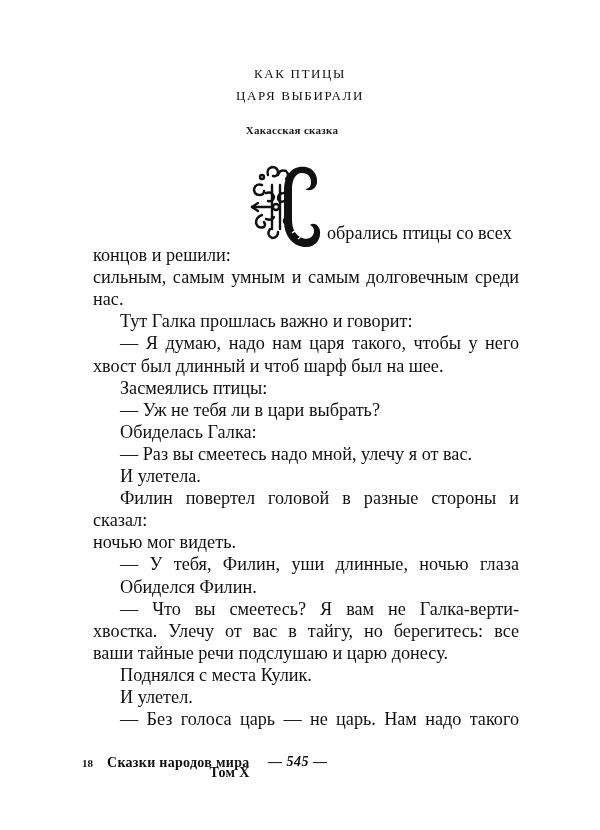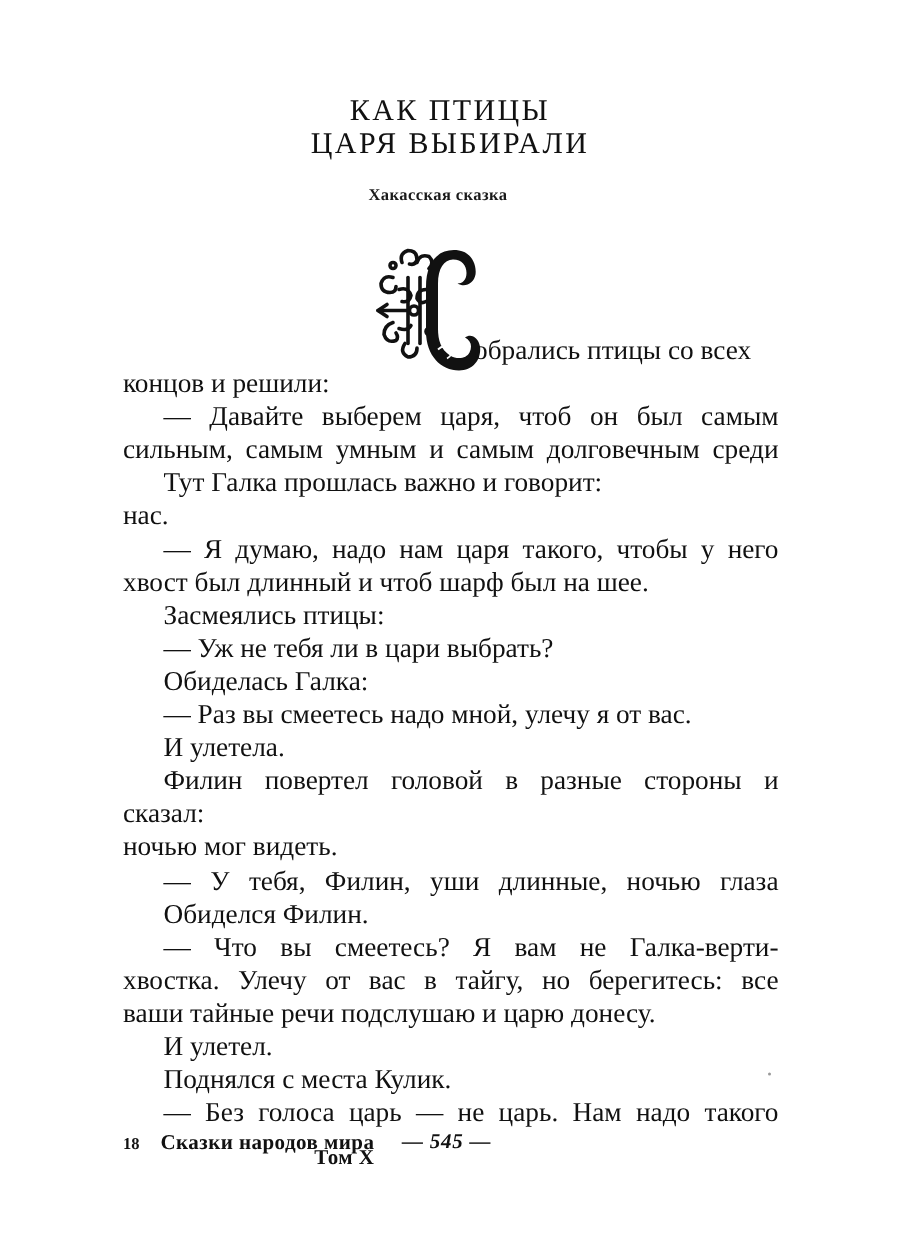--- a/index.html
+++ b/index.html
@@ -18,21 +18,21 @@
   .page {
     position: absolute;
     left: 0; top: 0;
     width: 600px; height: 830px;
   }
   .title {
     position: absolute;
     left: 0;
     width: 600px;
     text-align: center;
-    font-size: 20px;
+    font-size: 13px;
     letter-spacing: 1.6px;
     line-height: 22px;
     top: 63px;
     color: #111;
   }
   .title div { height: 22px; }
   .subtitle {
     position: absolute;
     left: 0;
     width: 584px;
@@ -58,20 +58,21 @@
     font-size: 18.2px;
     line-height: 22.1px;
     color: #111;
   }
   .line {
     display: block;
     white-space: nowrap;
     height: 22.1px;
     text-align: justify;
     text-align-last: justify;
+    margin-left: 11px;
   }
   .line.indent { padding-left: 27px; }
   .line.last { text-align-last: left; }
   .line.first {
     padding-left: 234px;
   }
   .footer {
     position: absolute;
     top: 757px;
     left: 82px;
@@ -148,41 +149,40 @@
     </g>
     <g fill="none" stroke="#fff" stroke-width="1.2">
       <path d="M44 70 q4 -4 8 0 q2 4 -2 6"></path>
       <path d="M56 74 q4 0 4 -4"></path>
     </g>
   </svg>
 
   <div class="body-text">
     <span class="line first last">обрались птицы со всех</span>
     <span class="line last">концов и решили:</span>
-    <span class="line indent">— Давайте выберем царя, чтоб он был самым</span>
     <span class="line">сильным, самым умным и самым долговечным среди</span>
+    <span class="line last">нас.</span>
     <span class="line indent last">Тут Галка прошлась важно и говорит:</span>
-    <span class="line last">нас.</span>
     <span class="line indent">— Я думаю, надо нам царя такого, чтобы у него</span>
     <span class="line last">хвост был длинный и чтоб шарф был на шее.</span>
     <span class="line indent last">Засмеялись птицы:</span>
     <span class="line indent last">— Уж не тебя ли в цари выбрать?</span>
     <span class="line indent last">Обиделась Галка:</span>
     <span class="line indent last">— Раз вы смеетесь надо мной, улечу я от вас.</span>
     <span class="line indent last">И улетела.</span>
     <span class="line indent">Филин повертел головой в разные стороны и</span>
     <span class="line last">сказал:</span>
     <span class="line last">ночью мог видеть.</span>
     <span class="line indent">— У тебя, Филин, уши длинные, ночью глаза</span>
     <span class="line indent last">Обиделся Филин.</span>
     <span class="line indent">— Что вы смеетесь? Я вам не Галка-верти-</span>
     <span class="line">хвостка. Улечу от вас в тайгу, но берегитесь: все</span>
     <span class="line last">ваши тайные речи подслушаю и царю донесу.</span>
+    <span class="line indent last">Поднялся с места Кулик.</span>
     <span class="line indent last">И улетел.</span>
-    <span class="line indent last">Поднялся с места Кулик.</span>
     <span class="line indent">— Без голоса царь — не царь. Нам надо такого</span>
   </div>
 
   <div class="speck"></div>
 
   <div class="footer">
     <span class="sig-num">18</span>
     <div class="sig-title">
       <div>Сказки народов мира</div>
       <div>Том X</div>

